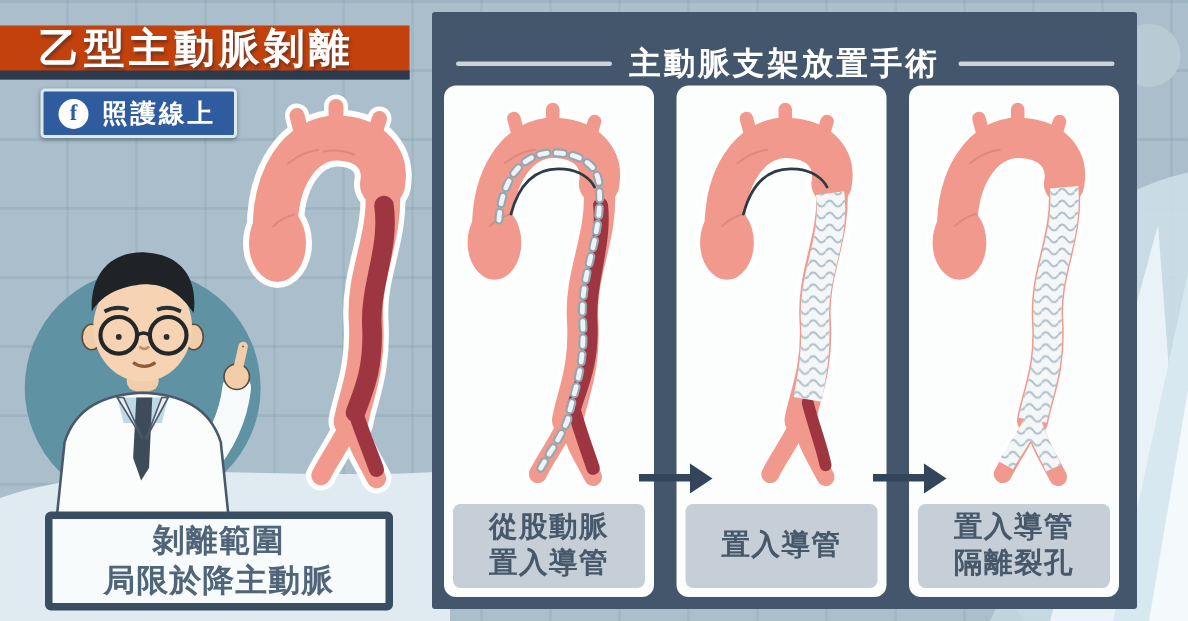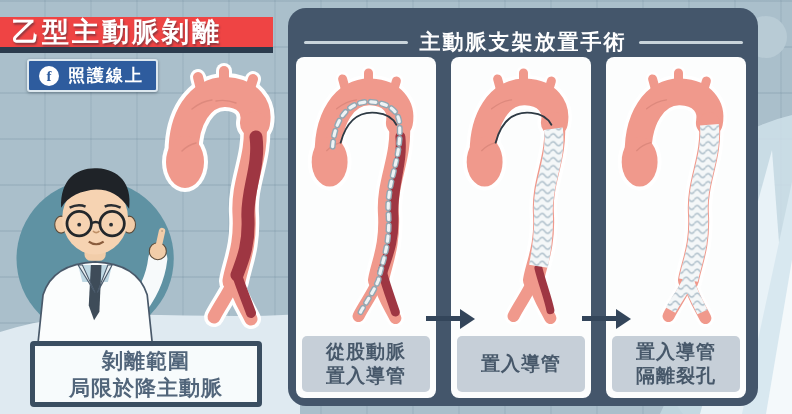--- a/index.html
+++ b/index.html
@@ -12,22 +12,22 @@
     position:absolute; inset:0; pointer-events:none;
     background:
       repeating-linear-gradient(0deg, transparent 0 44px, rgba(85,115,135,.14) 44px 46px),
       repeating-linear-gradient(90deg, transparent 0 44px, rgba(85,115,135,.10) 44px 46px);
   }
   .bg-svg{ position:absolute; inset:0; pointer-events:none; }
 
   
   .title-bar{
     position:absolute; left:0; top:17; top:17px; width:273px; height:36px;
-    background:#ef4444; border-bottom:6px solid #2b3b4d;
-    display:flex; align-items:center; padding-left:12px;
+    background:#c2410c; border-bottom:6px solid #2b3b4d;
+    display:flex; align-items:center; padding-left:26px;
   }
   .title-bar span{
     color:#ffffff; font-size:27px; font-weight:900; letter-spacing:3px;
     text-shadow:1px 2px 2px rgba(25,40,55,.45); white-space:nowrap;
   }
   
   .fb-badge{
     position:absolute; left:27px; top:59px; width:131px; height:33px;
     background:#2e5c9e; border:2px solid #dde8ef; border-radius:3px;
     box-shadow:0 1px 3px rgba(20,35,50,.4);
@@ -45,21 +45,21 @@
     position:absolute; left:30px; top:341px; width:232px; height:66px;
     background:rgba(248,251,252,.96); border:5px solid #3a4e61; border-radius:4px;
     display:flex; flex-direction:column; align-items:center; justify-content:center;
     z-index:4;
   }
   .left-caption div{ color:#51657a; font-size:21px; font-weight:800; line-height:1.3; letter-spacing:1px; }
 
   
   .container{
     position:absolute; left:288px; top:8px; width:470px; height:398px;
-    background:#44566b; border-radius:18px; z-index:2;
+    background:#44566b; border-radius:2px; z-index:2;
   }
   .proc-header{
     position:absolute; left:0; top:20px; width:100%;
     display:flex; align-items:center; justify-content:center; gap:12px;
   }
   .proc-header .rule{ width:104px; height:3px; background:#c9d4db; border-radius:2px; }
   .proc-header .txt{ color:#ffffff; font-size:21px; font-weight:800; letter-spacing:2px; }
   .panels{
     position:absolute; left:8px; top:49px; width:454px; height:341px;
     display:flex; gap:15px;

